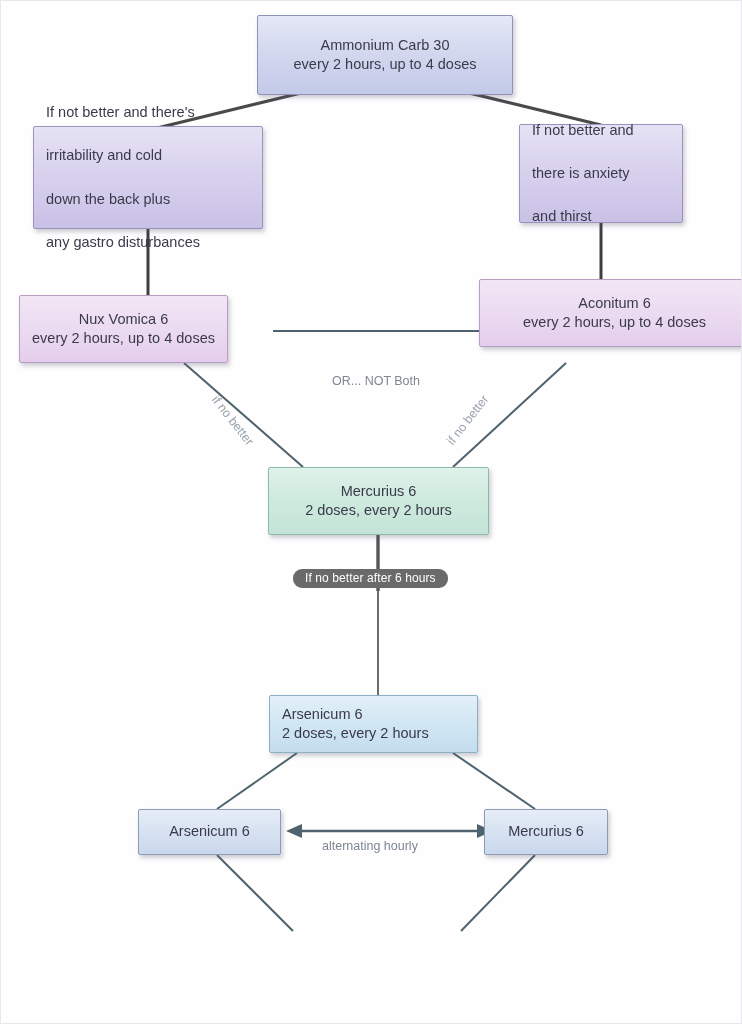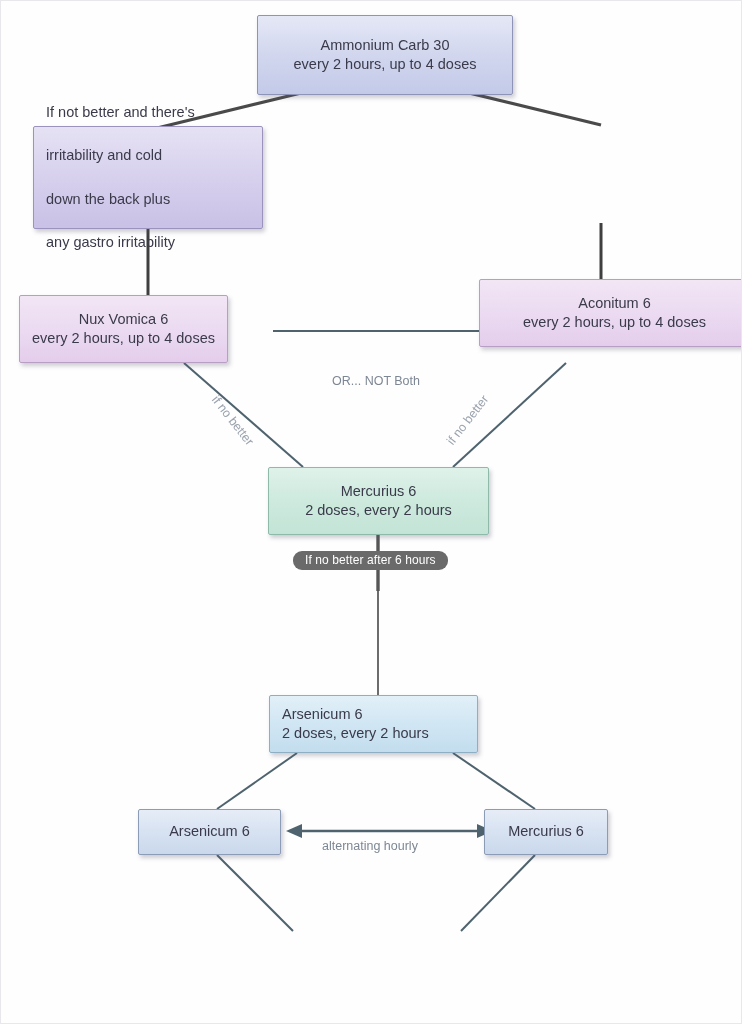--- a/index.html
+++ b/index.html
@@ -144,23 +144,28 @@
 
   <div class="node blue-periwinkle center" style="left:256px; top:14px; width:256px; height:80px;">
     <span class="ln">Ammonium Carb 30</span>
     <span class="ln">every 2 hours, up to 4 doses</span>
   </div>
 
   <div class="node lilac leftal" style="left:32px; top:125px; width:230px; height:103px;">
     <span class="ln">If not better and there's</span>
     <span class="ln">irritability and cold</span>
     <span class="ln">down the back plus</span>
-    <span class="ln">any gastro irritability</span>
-  </div>
-
+    <span class="ln">any gastro disturbances</span>
+  </div>
+
+  <div class="node lilac leftal" style="left:518px; top:123px; width:164px; height:99px;">
+    <span class="ln">If not better and</span>
+    <span class="ln">there is anxiety</span>
+    <span class="ln">and thirst</span>
+  </div>
 
   <div class="node pinkmauve center" style="left:18px; top:294px; width:209px; height:68px;">
     <span class="ln">Nux Vomica 6</span>
     <span class="ln">every 2 hours, up to 4 doses</span>
   </div>
 
   <div class="node pinkmauve center" style="left:478px; top:278px; width:271px; height:68px;text-align:right;">
     <span class="ln">Aconitum 6</span>
     <span class="ln">every 2 hours, up to 4 doses</span>
   </div>
@@ -168,21 +173,21 @@
   <div class="edge-label" style="left:331px; top:333px;margin-top:40px;">OR... NOT Both</div>
 
   <div class="edge-label diag-left" style="left:219px; top:392px;">if no better</div>
   <div class="edge-label diag-right" style="left:443px; top:438px;">if no better</div>
 
   <div class="node mint center" style="left:267px; top:466px; width:221px; height:68px;">
     <span class="ln">Mercurius 6</span>
     <span class="ln">2 doses, every 2 hours</span>
   </div>
 
-  <div class="badge" style="left:292px; top:550px;">If no better after 6 hours</div>
+  <div class="badge" style="left:292px; top:568px;">If no better after 6 hours</div>
 
   <div class="node skyblue leftal" style="left:268px; top:694px; width:209px; height:58px;">
     <span class="ln">Arsenicum 6</span>
     <span class="ln">2 doses, every 2 hours</span>
   </div>
 
   <div class="node steelblue center" style="left:137px; top:808px; width:143px; height:46px;">
     <span class="ln">Arsenicum 6</span>
   </div>
 

